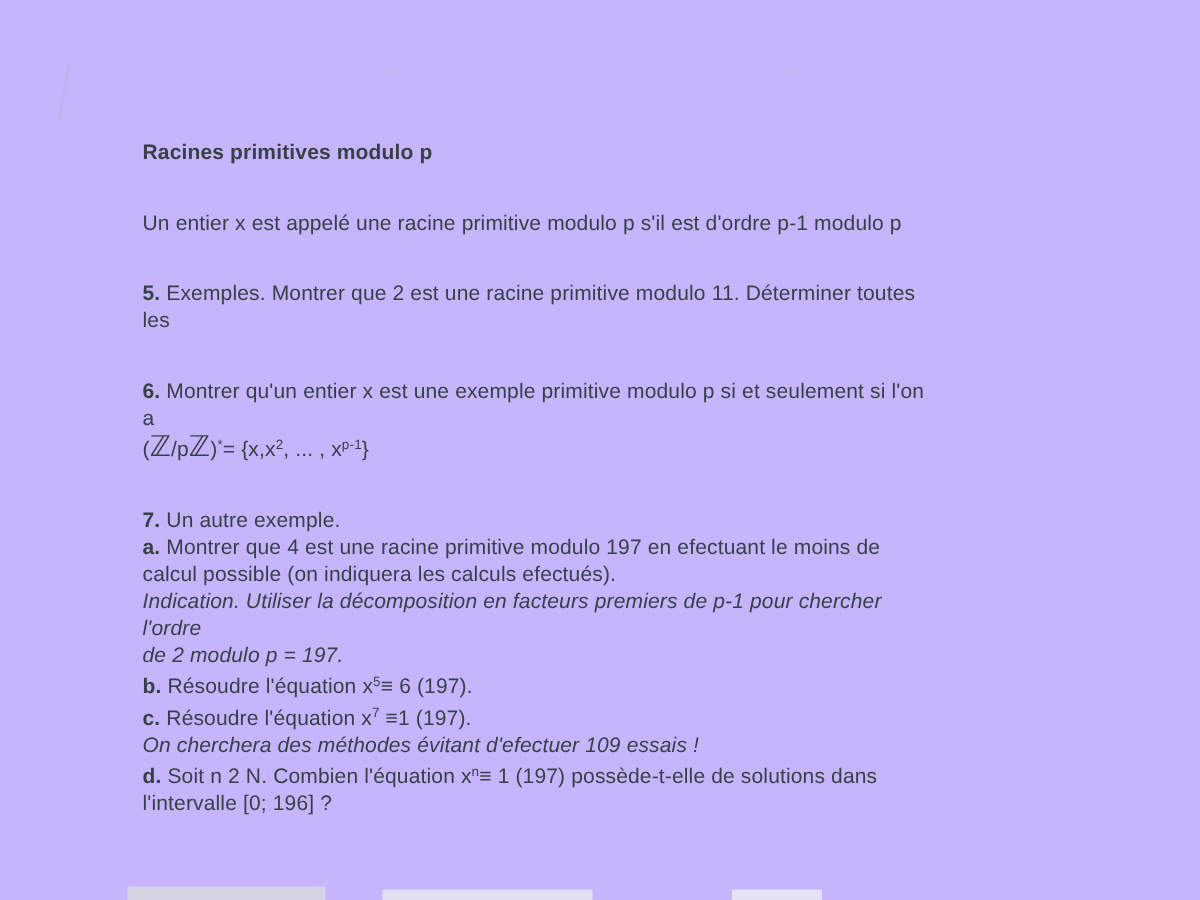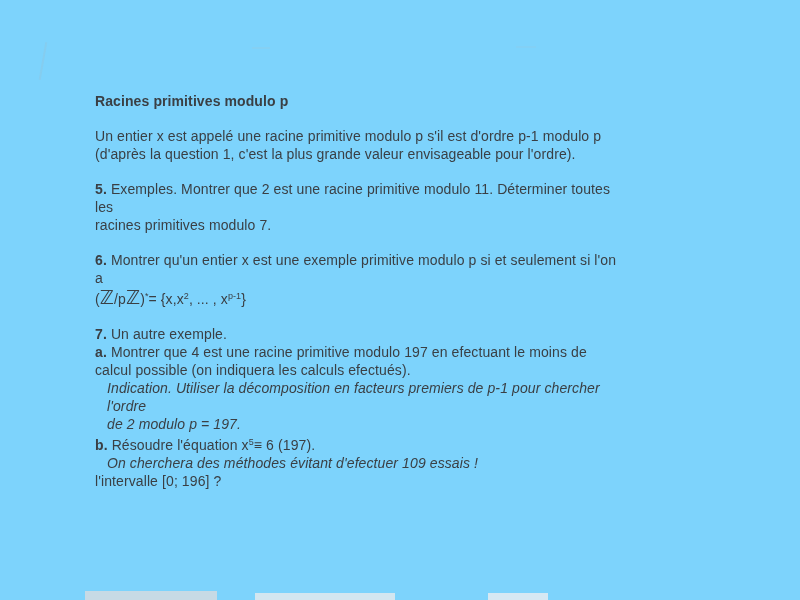--- a/index.html
+++ b/index.html
@@ -10,36 +10,36 @@
   body {
     width: 800px;
     height: 600px;
     position: relative;
     overflow: hidden;
     font-family: "Liberation Sans", "DejaVu Sans", sans-serif;
   }
   .page {
     position: absolute;
     inset: 0;
-    background: #7dd3fc;
+    background: #c4b5fd;
   }
   .doc {
     position: absolute;
     left: 95px;
     top: 92px;
     width: 532px;
     font-size: 14px;
     line-height: 18px;
     color: #3a3f44;
     letter-spacing: 0.1px;
   }
   .line { white-space: pre-wrap; }
-  .para { margin-top: 17px; }
+  .para { margin-top: 29px; }
   .title { font-weight: bold; margin-bottom: 3px; }
-  .italic { font-style: italic; margin-left: 12px; }
+  .italic { font-style: italic; }
   .bold { font-weight: bold; }
   .sup {
     font-size: 9px;
     vertical-align: 5px;
   }
   .bbz {
     font-family: "DejaVu Sans", sans-serif;
     font-size: 19px;
     line-height: 18px;
   }
@@ -89,30 +89,30 @@
 </head>
 <body>
 
 <div class="page">
   <span class="smudge smudge-scratch"></span>
   <span class="smudge smudge-dash-1"></span>
   <span class="smudge smudge-dash-2"></span>
   <div class="doc" style="color: rgb(58, 63, 68);">
       <div class="line title"><span class="bold">Racines primitives modulo p</span></div>
       <div class="line para"><span>Un entier x est appelé une racine primitive modulo p s'il est d'ordre p-1 modulo p</span></div>
-      <div class="line"><span>(d'après la question 1, c'est la plus grande valeur envisageable pour l'ordre).</span></div>
       <div class="line para"><span class="bold">5. </span><span>Exemples. Montrer que 2 est une racine primitive modulo 11. Déterminer toutes les</span></div>
-      <div class="line"><span>racines primitives modulo 7.</span></div>
       <div class="line para"><span class="bold">6. </span><span>Montrer qu'un entier x est une exemple primitive modulo p si et seulement si l'on a</span></div>
       <div class="line"><span>(</span><span class="bbz">ℤ</span><span>/p</span><span class="bbz">ℤ</span><span>)</span><span class="sup">*</span><span>= {x,x</span><span class="sup">2</span><span>, ... , x</span><span class="sup">p-1</span><span>}</span></div>
       <div class="line para"><span class="bold">7. </span><span>Un autre exemple.</span></div>
       <div class="line"><span class="bold">a. </span><span>Montrer que 4 est une racine primitive modulo 197 en efectuant le moins de</span></div>
       <div class="line"><span>calcul possible (on indiquera les calculs efectués).</span></div>
       <div class="line italic"><span>Indication. Utiliser la décomposition en facteurs premiers de p-1 pour chercher l'ordre</span></div>
       <div class="line italic"><span>de 2 modulo p = 197.</span></div>
       <div class="line"><span class="bold">b. </span><span>Résoudre l'équation x</span><span class="sup">5</span><span>≡ 6 (197).</span></div>
+      <div class="line"><span class="bold">c. </span><span>Résoudre l'équation x</span><span class="sup">7</span><span> ≡1 (197).</span></div>
       <div class="line italic"><span>On cherchera des méthodes évitant d'efectuer 109 essais !</span></div>
+      <div class="line"><span class="bold">d. </span><span>Soit n 2 N. Combien l'équation x</span><span class="sup">n</span><span>≡ 1 (197) possède-t-elle de solutions dans</span></div>
       <div class="line"><span>l'intervalle [0; 196] ?</span></div>
     </div>
   <span class="smudge edge-band-1"></span>
   <span class="smudge edge-band-2"></span>
   <span class="smudge edge-band-3"></span>
 </div>
 
 </body></html>

